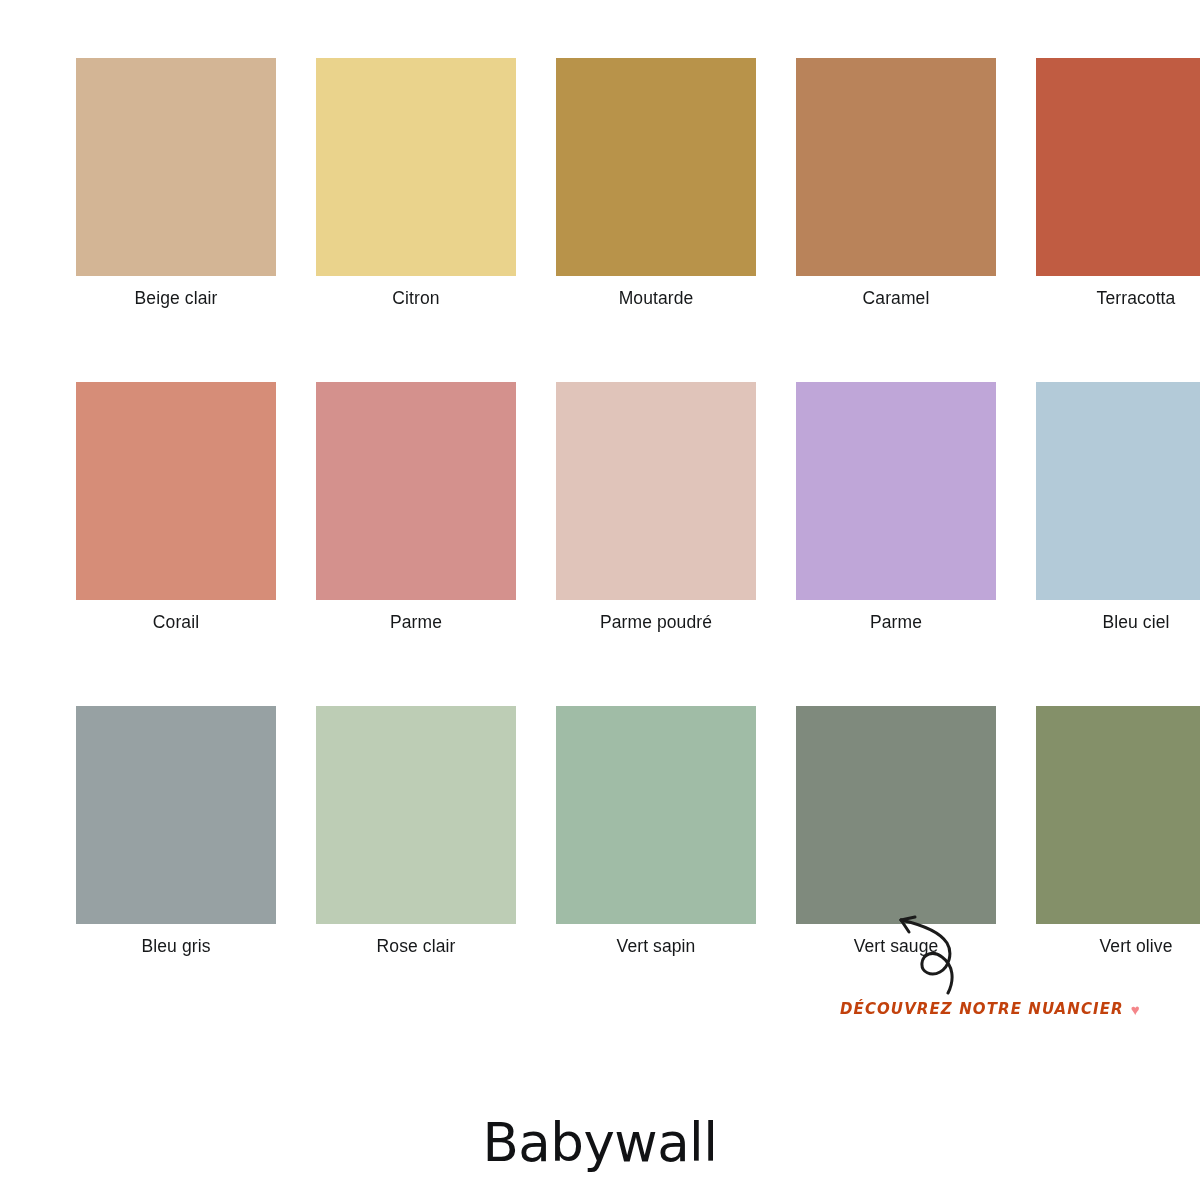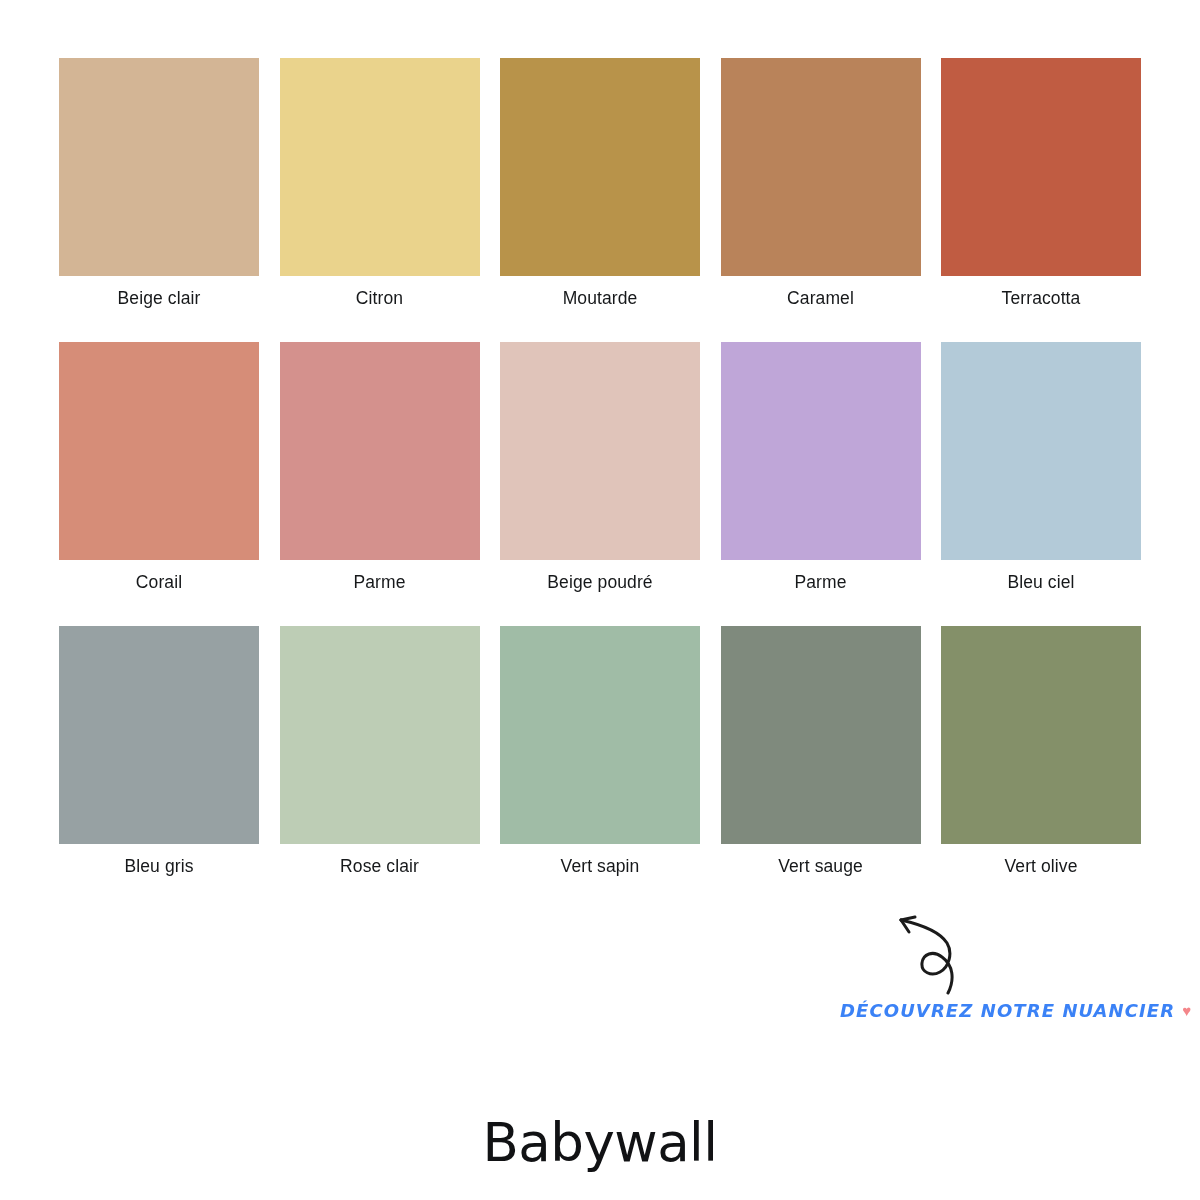--- a/index.html
+++ b/index.html
@@ -17,27 +17,28 @@
   #palette-page {
     position: relative;
     width: 1200px;
     height: 1200px;
     background: #ffffff;
   }
 
   
   #swatch-grid {
     position: absolute;
-    left: 59px;
+    left: 76px;
     top: 58px;
     width: 1082px;
     display: grid;
     grid-template-columns: repeat(5, 200px);
     column-gap: 20.5px;
     row-gap: 0px;
+    gap: 40px;
   }
 
   .swatch-cell {
     width: 200px;
     margin-bottom: 22px;
   }
 
   .swatch-chip {
     width: 200px;
     height: 218px;
@@ -80,25 +81,25 @@
     width: 250px;
     display: flex;
     align-items: center;
     justify-content: flex-start;
     gap: 7px;
     white-space: nowrap;
   }
 
   #nuancier-caption-text {
     font-family: "DejaVu Sans", sans-serif;
-    font-size: 18px;
+    font-size: 15px;
     font-weight: 700;
     font-style: italic;
     letter-spacing: 1.1px;
-    color: #3b82f6;
+    color: #c2410c;
   }
 
   #heart-icon {
     display: inline-block;
     font-size: 15px;
     line-height: 1;
     color: #f4868a;
   }
 
   
@@ -147,21 +148,21 @@
       <div class="swatch-cell">
         <div class="swatch-chip" style="background: rgb(214, 141, 120);"></div>
         <span class="swatch-label">Corail</span>
       </div>
       <div class="swatch-cell">
         <div class="swatch-chip" style="background: rgb(212, 145, 141);"></div>
         <span class="swatch-label">Parme</span>
       </div>
       <div class="swatch-cell">
         <div class="swatch-chip" style="background: rgb(224, 196, 186);"></div>
-        <span class="swatch-label">Beige poudré</span>
+        <span class="swatch-label">Parme poudré</span>
       </div>
       <div class="swatch-cell">
         <div class="swatch-chip" style="background: rgb(191, 166, 216);"></div>
         <span class="swatch-label">Parme</span>
       </div>
       <div class="swatch-cell">
         <div class="swatch-chip" style="background: rgb(179, 202, 216);"></div>
         <span class="swatch-label">Bleu ciel</span>
       </div>
       <div class="swatch-cell">

